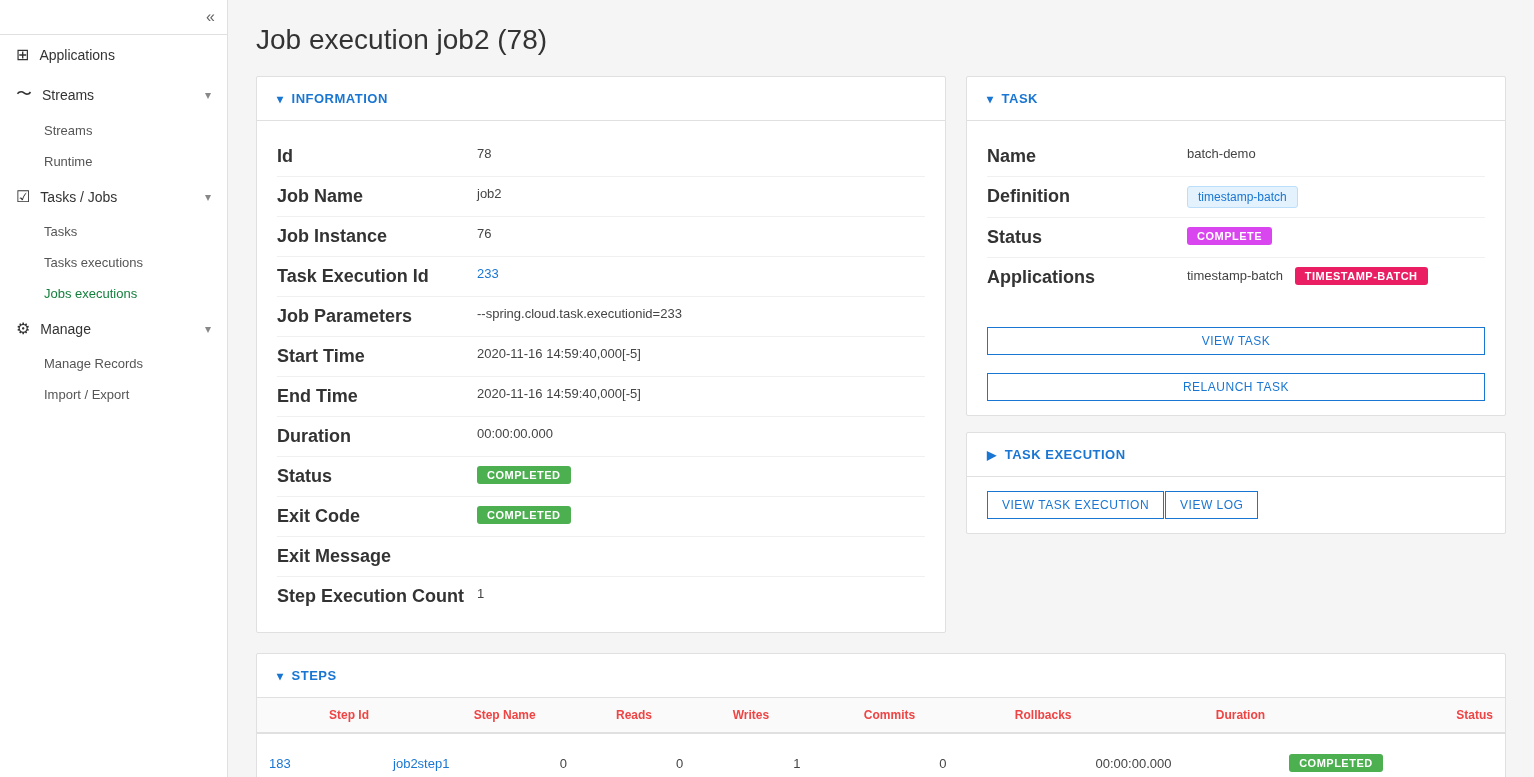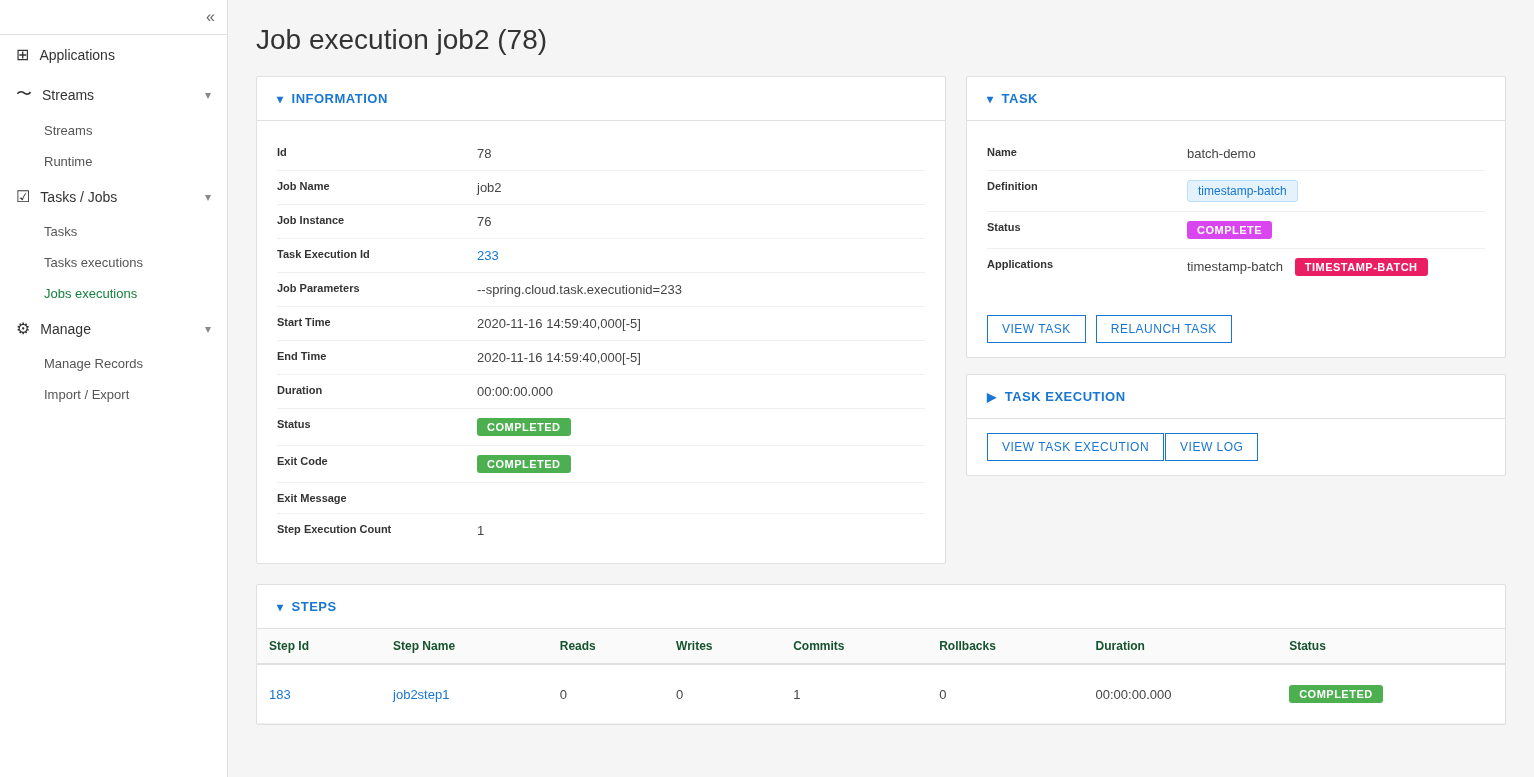--- a/index.html
+++ b/index.html
@@ -122,21 +122,21 @@
       align-items: flex-start;
       padding: 9px 0;
       border-bottom: 1px solid #f0f0f0;
     }
     .info-row:last-child { border-bottom: none; }
     .info-label {
       width: 200px;
       min-width: 200px;
       font-weight: 600;
       color: #333;
-      font-size: 11px;
+      font-size: 18px;
     }
     .info-value {
       color: #444;
       font-size: 13px;
     }
     .info-value a { color: #1976d2; text-decoration: none; }
 
     .badge-completed {
       background: #4caf50;
       color: #fff;
@@ -170,29 +170,29 @@
       background: #e91e63;
       color: #fff;
       padding: 3px 10px;
       border-radius: 3px;
       font-size: 11px;
       font-weight: 600;
       letter-spacing: 0.5px;
       display: inline-block;
       margin-left: 8px;
     }
-    .task-buttons { display: flex; gap: 10px; padding: 14px 20px; }
+    .task-buttons { display: flex; gap: 18px; padding: 14px 20px; flex-direction: column; }
 
     
     .steps-card { width: 100%; }
     .steps-table { width: 100%; border-collapse: collapse; }
     .steps-table th {
-      text-align: left;
+      text-align: right;
       padding: 10px 12px;
-      color: #14532d;
+      color: #ef4444;
       font-size: 12px;
       font-weight: 600;
       border-bottom: 2px solid #e0e0e0;
       background: #fafafa;
     }
     .steps-table td {
       padding: 20px 12px;
       color: #444;
       font-size: 13px;
       border-bottom: 1px solid #f0f0f0;

